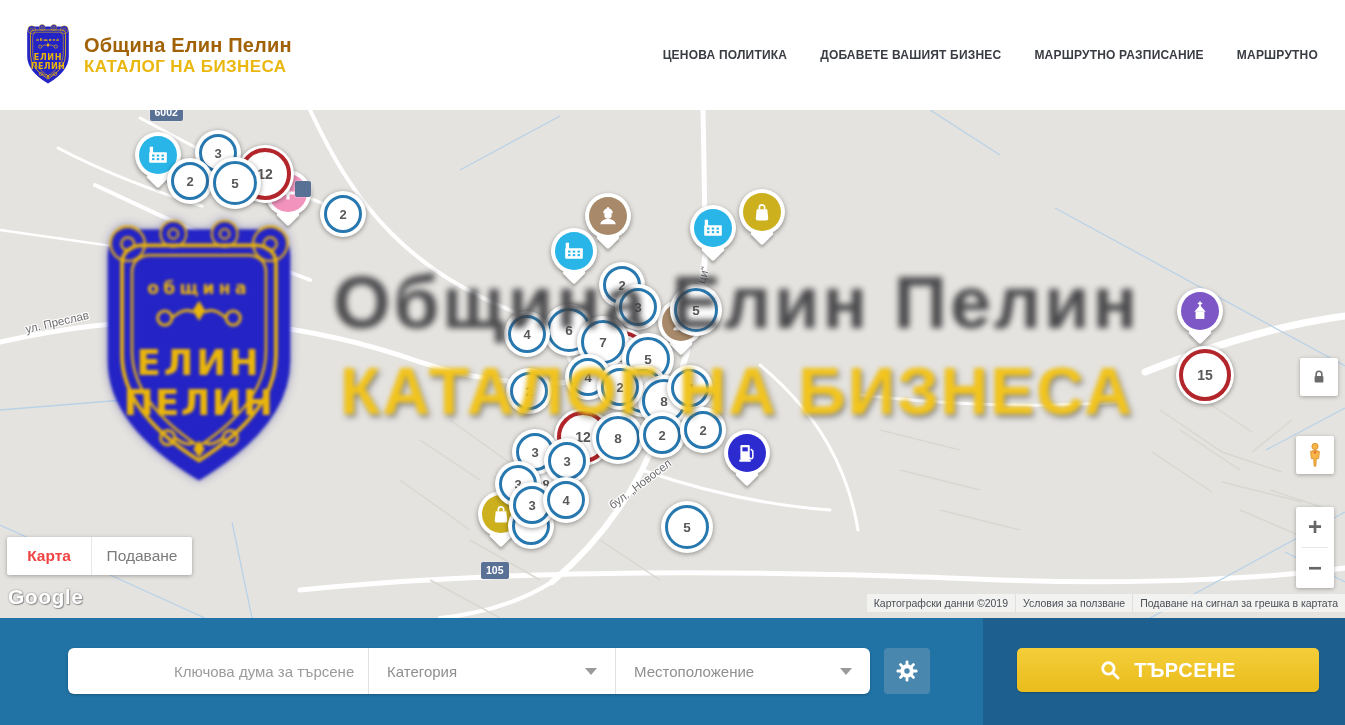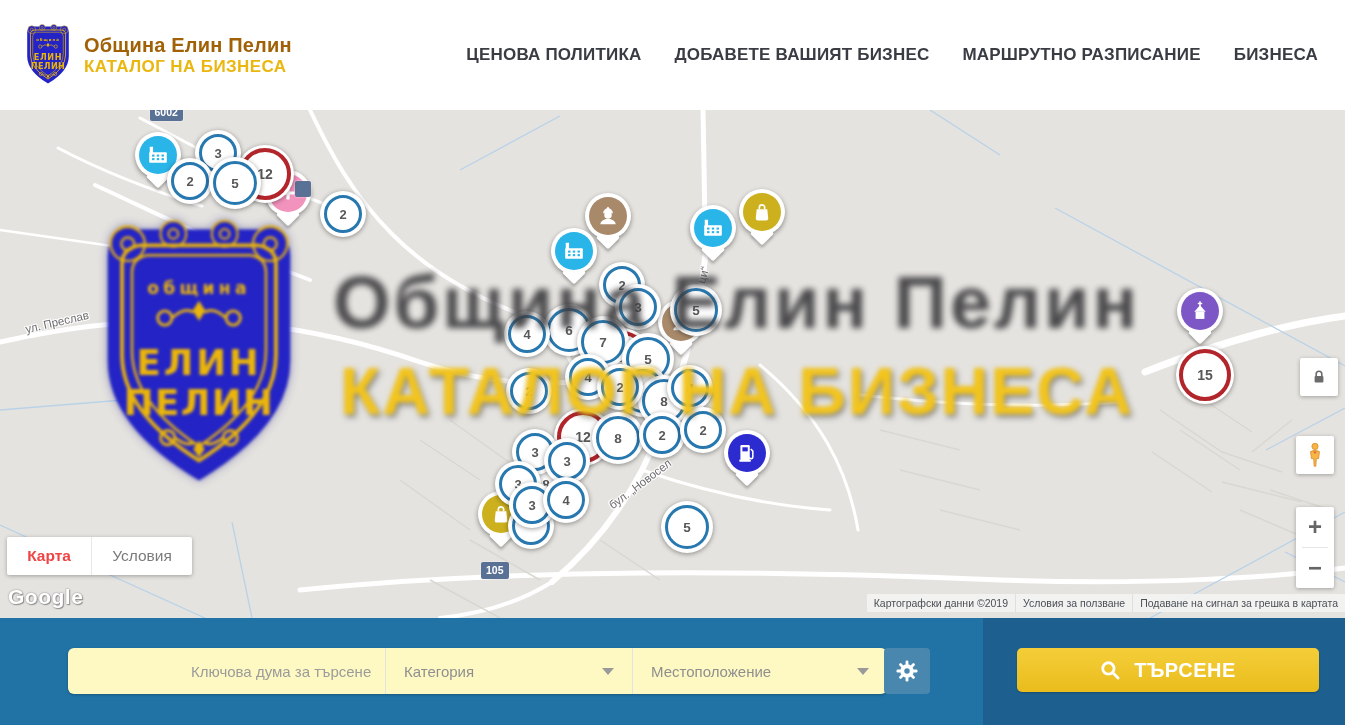--- a/index.html
+++ b/index.html
@@ -8,21 +8,21 @@
 
   
   .header{position:absolute;left:0;top:0;width:1345px;height:110px;background:#fff;
           border-bottom:5px solid #fca5a5;display:flex;align-items:center;justify-content:space-between;}
   .brand{display:flex;align-items:center;gap:10px;margin-left:22px;cursor:pointer;}
   .brand-crest{width:52px;height:66px;}
   .brand-text{display:flex;flex-direction:column;line-height:1.15;}
   .brand-org{font-size:20px;font-weight:bold;color:#a16207;letter-spacing:.2px;}
   .brand-cat{font-size:17px;font-weight:bold;color:#eab70f;letter-spacing:.4px;}
   .nav{display:flex;align-items:center;gap:33px;margin-right:27px;}
-  .nav-item{font-size:17px;font-weight:bold;color:#393d43;letter-spacing:.2px;cursor:pointer;white-space:nowrap;}
+  .nav-item{font-size:12px;font-weight:bold;color:#393d43;letter-spacing:.2px;cursor:pointer;white-space:nowrap;}
 
   
   .map{position:absolute;left:0;top:110px;width:1345px;height:508px;background:#e5e3df;overflow:hidden;}
   .map-bg{position:absolute;left:0;top:0;}
   .layer{position:absolute;inset:0;pointer-events:none;}
 
   .street-label{position:absolute;font-size:11.5px;color:#6f6f73;white-space:nowrap;
      text-shadow:1px 1px 0 #fff,-1px -1px 0 #fff,1px -1px 0 #fff,-1px 1px 0 #fff;}
   .road-shield{position:absolute;background:#5a7196;color:#fff;font-size:10.5px;font-weight:bold;
      padding:2px 5px;border-radius:2px;line-height:1.2;min-width:6px;min-height:12px;box-shadow:0 0 0 1px #fff3;}
@@ -69,22 +69,22 @@
   .ctl-pegman{left:1296px;top:326px;width:38px;height:38px;}
   .zoomctl{position:absolute;left:1296px;top:397px;width:38px;height:81px;background:#fff;border-radius:2px;
        box-shadow:0 1px 4px rgba(0,0,0,.3);z-index:6;display:flex;flex-direction:column;}
   .zoomctl .zb{flex:1;display:flex;align-items:center;justify-content:center;font-size:24px;font-weight:bold;
        color:#666;cursor:pointer;}
   .zoomctl .zdiv{height:1px;background:#e6e6e6;margin:0 6px;}
 
   
   .searchbar{position:absolute;left:0;top:618px;width:1345px;height:107px;background:#2173a6;}
   .searchbar .right-panel{position:absolute;left:983px;top:0;width:362px;height:107px;background:#1d5f8e;}
-  .sgroup{position:absolute;left:68px;top:30px;width:802px;height:46px;background:#fef9c3;border-radius:6px;
-       display:flex;align-items:stretch;box-shadow:0 1px 3px rgba(0,0,0,.25);padding-left:17px;}
+  .sgroup{position:absolute;left:68px;top:30px;width:802px;height:46px;background:#ffffff;border-radius:6px;
+       display:flex;align-items:stretch;box-shadow:0 1px 3px rgba(0,0,0,.25);}
   .sect{display:flex;align-items:center;box-sizing:border-box;}
   .sect-kw{width:300px;padding-left:66px;gap:38px;}
   .sect-kw input{border:none;outline:none;font-size:15px;color:#444;width:210px;font-family:inherit;background:transparent;}
   .sect-kw input::placeholder{color:#9b9b9b;}
   .sect-dd{justify-content:space-between;padding:0 18px;border-left:1px solid #e2e2e2;cursor:pointer;}
   .sect-cat{width:247px;} .sect-loc{width:255px;}
   .dd-label{font-size:15px;color:#8f8f8f;}
   .caret{width:0;height:0;border-left:6px solid transparent;border-right:6px solid transparent;border-top:7px solid #9a9a9a;}
   .gearbtn{position:absolute;left:884px;top:30px;width:46px;height:46px;background:#4a87af;border-radius:4px;
        display:flex;align-items:center;justify-content:center;cursor:pointer;}
@@ -131,21 +131,21 @@
   </svg></div>
       <div class="brand-text">
         <div class="brand-org">Община Елин Пелин</div>
         <div class="brand-cat">КАТАЛОГ НА БИЗНЕСА</div>
       </div>
     </div>
     <div class="nav" id="nav">
         <div class="nav-item">ЦЕНОВА ПОЛИТИКА</div>
         <div class="nav-item">ДОБАВЕТЕ ВАШИЯТ БИЗНЕС</div>
         <div class="nav-item">МАРШРУТНО РАЗПИСАНИЕ</div>
-        <div class="nav-item">БИЗНЕСА</div>
+        <div class="nav-item">МАРШРУТНО</div>
       </div>
   </div>
 
   <div class="map">
     <svg class="map-bg" width="1345" height="508" viewBox="0 0 1345 508">
       <g stroke="#ffffff" fill="none" stroke-linecap="round">
         <path d="M0,232 C120,205 260,196 420,252 C520,286 600,272 660,258" stroke-width="5"></path>
         <path d="M705,148 C698,220 672,300 642,360 C620,402 588,442 552,472" stroke-width="6"></path>
         <path d="M703,0 C704,50 705,100 705,148" stroke-width="5"></path>
         <path d="M300,480 C520,458 760,460 1000,470 C1150,475 1270,468 1345,458" stroke-width="5"></path>
@@ -453,21 +453,21 @@
       <path d="M63,158 q9,7 14,3 M97,158 q-9,7 -14,3"></path>
     </g>
     <path d="M80,160 l4,6 -4,6 -4,-6 Z" fill="#eab50a"></path>
   </svg></div>
       <div class="wm-title">Община Елин Пелин</div>
       <div class="wm-sub">КАТАЛОГ НА БИЗНЕСА</div>
     </div>
 
     <div class="maptype">
       <div class="mt mt-map">Карта</div>
-      <div class="mt mt-sat">Условия</div>
+      <div class="mt mt-sat">Подаване</div>
     </div>
     <div class="google-logo">Google</div>
     <div class="attribution" id="attribution">
         <span>Картографски данни ©2019</span>
         <span>Условия за ползване</span>
         <span>Подаване на сигнал за грешка в картата</span>
       </div>
 
     <div class="ctl ctl-lock">
       <svg width="18" height="18" viewBox="0 0 18 18">

